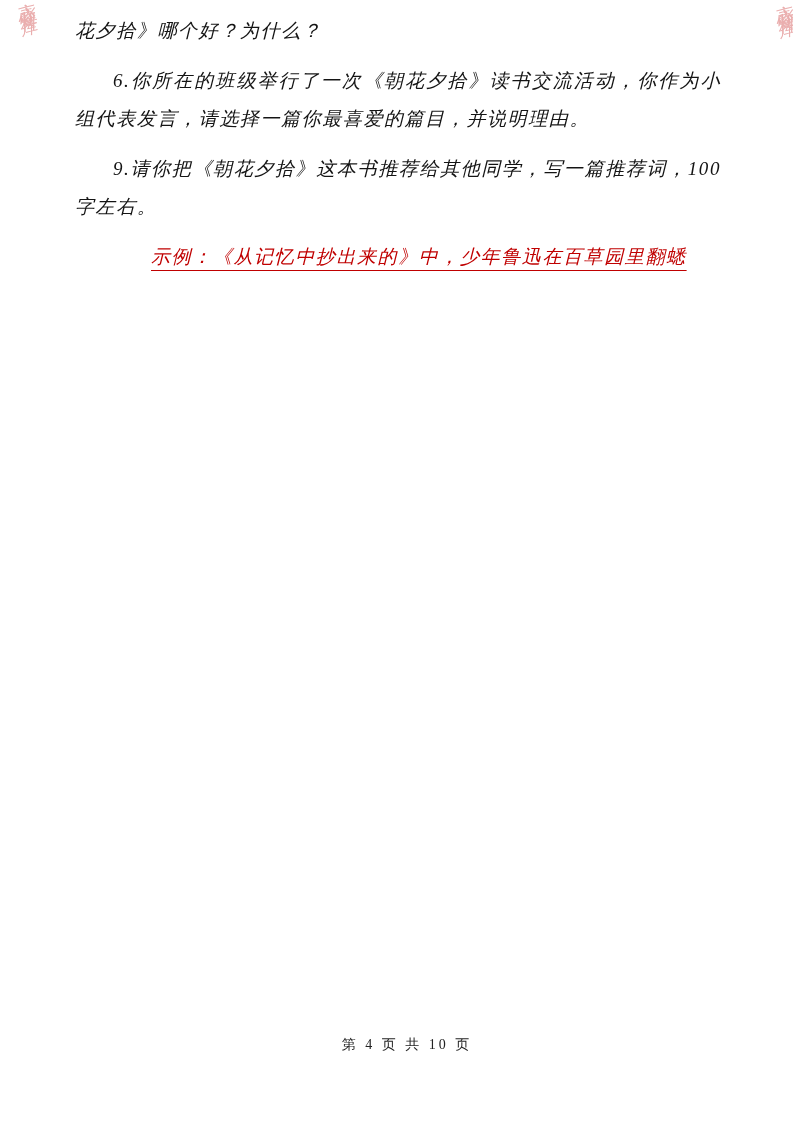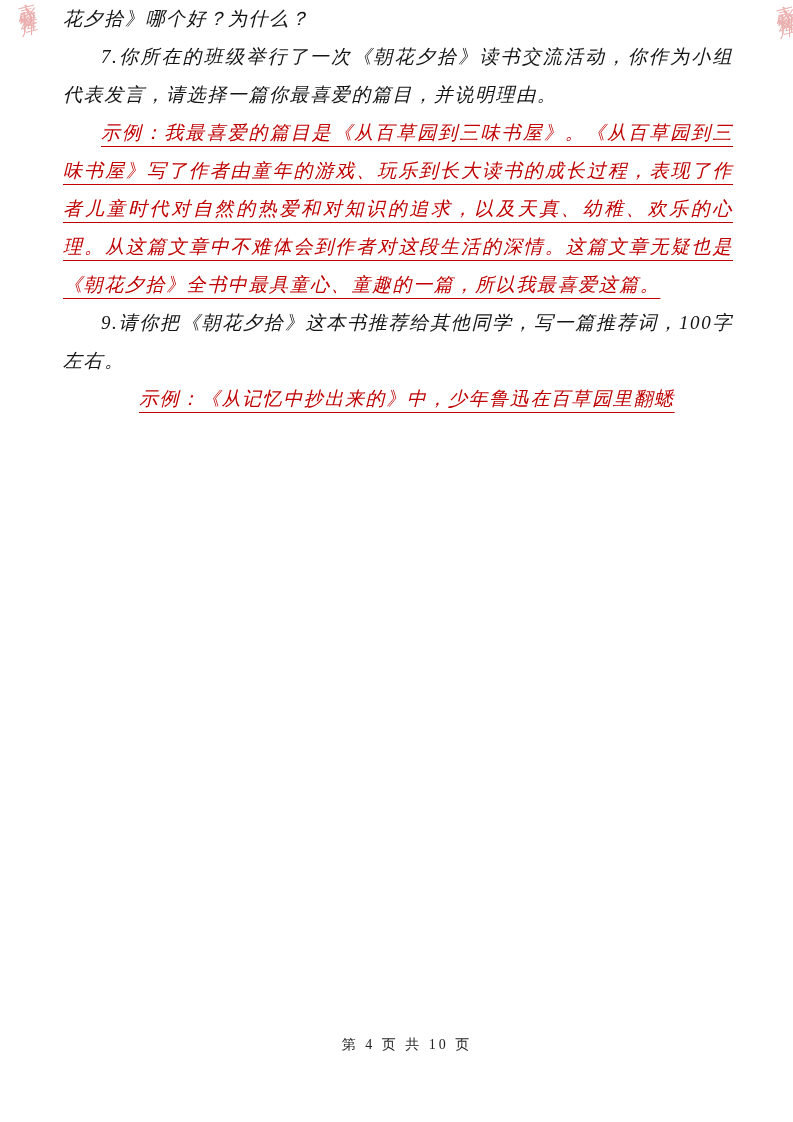--- a/index.html
+++ b/index.html
@@ -16,21 +16,21 @@
     overflow: hidden;
     font-family: "Liberation Serif", "DejaVu Serif", serif;
   }
   .content {
     position: absolute;
     left: 63px;
     right: 60px;
     top: 0;
   }
   .content p {
-    margin: 0;
+    margin: 12px;
     font-size: 19px;
     line-height: 38px;
     letter-spacing: 1.6px;
     text-align: justify;
     text-justify: inter-character;
     font-style: italic;
   }
   .q {
     color: var(--text-black, #141414);
     text-indent: 2em;
@@ -86,22 +86,21 @@
 <div class="page">
 
   <div class="wm wm-tl">言心吖资料库</div>
   <div class="wm wm-tr">言心吖资料库</div>
 
   <div class="wm wm-br">言心吖资料库</div>
 
   <div class="content">
     <p class="q no-indent p-title">花夕拾》哪个好？为什么？</p>
 
-    <p class="q p-q6">7.你所在的班级举行了一次《朝花夕拾》读书交流活动，你作为小组代表发言，请选择一篇你最喜爱的篇目，并说明理由。</p>
-    <p class="a p-a6">示例：我最喜爱的篇目是《从百草园到三味书屋》。《从百草园到三味书屋》写了作者由童年的游戏、玩乐到长大读书的成长过程，表现了作者儿童时代对自然的热爱和对知识的追求，以及天真、幼稚、欢乐的心理。从这篇文章中不难体会到作者对这段生活的深情。这篇文章无疑也是《朝花夕拾》全书中最具童心、童趣的一篇，所以我最喜爱这篇。</p>
+    <p class="q p-q6">6.你所在的班级举行了一次《朝花夕拾》读书交流活动，你作为小组代表发言，请选择一篇你最喜爱的篇目，并说明理由。</p>
 
     <p class="q p-q7">9.请你把《朝花夕拾》这本书推荐给其他同学，写一篇推荐词，100字左右。</p>
 
     <p class="a p-a8">示例：《从记忆中抄出来的》中，少年鲁迅在百草园里翻蟋</p>
   </div>
 
   <div class="footer">第 4 页 共 10 页</div>
 
 </div>
 

